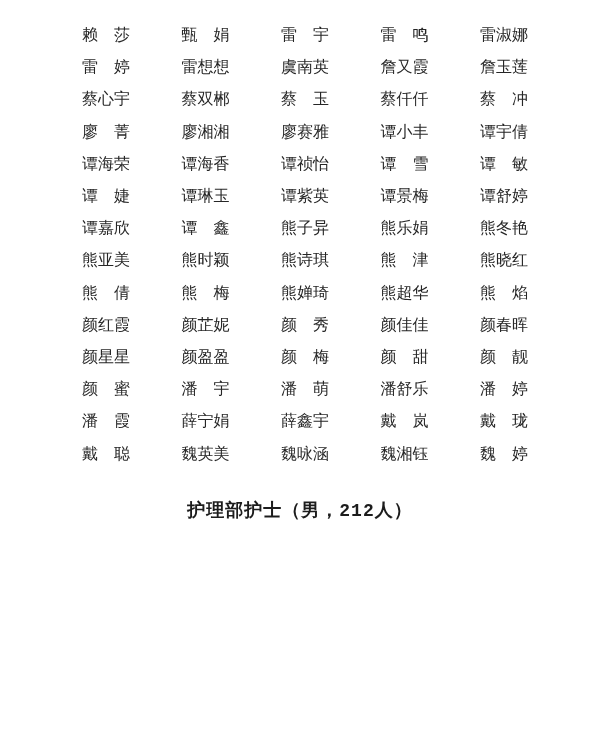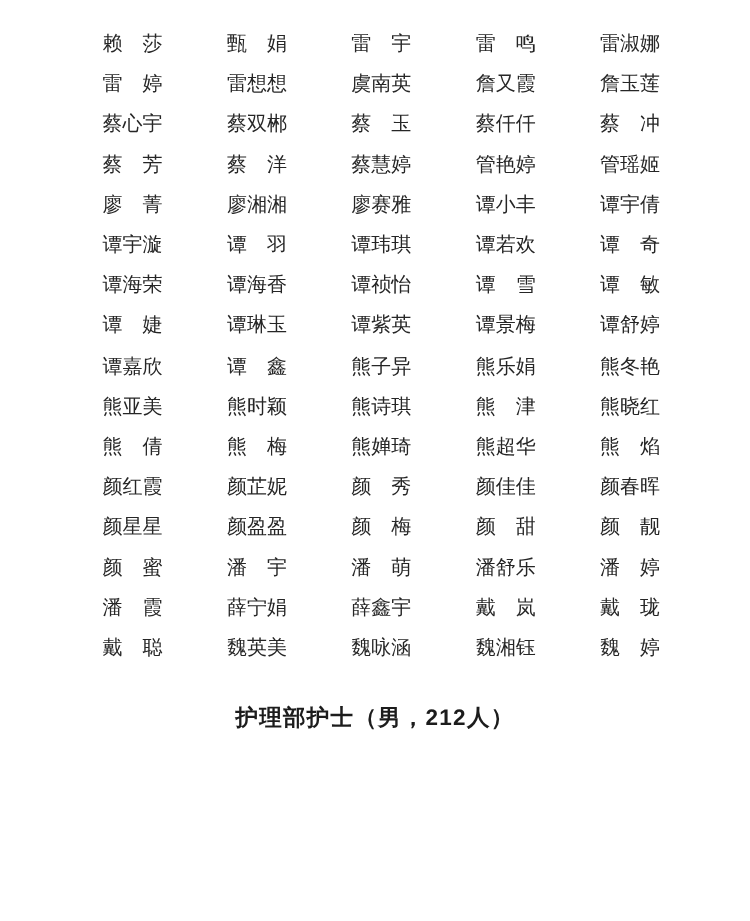--- a/index.html
+++ b/index.html
@@ -6,21 +6,21 @@
     margin: 0;
     padding: 0;
     background: #ffffff;
   }
   .page {
     position: relative;
     width: 600px;
     height: 737px;
     background: #ffffff;
     overflow: hidden;
-    font-family: Liberation Sans, sans-serif;
+    font-family: Liberation Mono, monospace;
     color: #262626;
   }
   .name-grid {
     padding: 20px 72px 0 82px;
   }
   .name-row {
     display: flex;
     justify-content: space-between;
     align-items: center;
     height: 32.2px;
@@ -63,39 +63,25 @@
         <span class="name-cell">詹玉莲</span>
       </div>
       <div class="name-row">
         <span class="name-cell">蔡心宇</span>
         <span class="name-cell">蔡双郴</span>
         <span class="name-cell">蔡玉</span>
         <span class="name-cell">蔡仟仟</span>
         <span class="name-cell">蔡冲</span>
       </div>
       <div class="name-row">
-        <span class="name-cell">蔡芳</span>
-        <span class="name-cell">蔡洋</span>
-        <span class="name-cell">蔡慧婷</span>
-        <span class="name-cell">管艳婷</span>
-        <span class="name-cell">管瑶姬</span>
-      </div>
-      <div class="name-row">
         <span class="name-cell">廖菁</span>
         <span class="name-cell">廖湘湘</span>
         <span class="name-cell">廖赛雅</span>
         <span class="name-cell">谭小丰</span>
         <span class="name-cell">谭宇倩</span>
-      </div>
-      <div class="name-row">
-        <span class="name-cell">谭宇漩</span>
-        <span class="name-cell">谭羽</span>
-        <span class="name-cell">谭玮琪</span>
-        <span class="name-cell">谭若欢</span>
-        <span class="name-cell">谭奇</span>
       </div>
       <div class="name-row">
         <span class="name-cell">谭海荣</span>
         <span class="name-cell">谭海香</span>
         <span class="name-cell">谭祯怡</span>
         <span class="name-cell">谭雪</span>
         <span class="name-cell">谭敏</span>
       </div>
       <div class="name-row">
         <span class="name-cell">谭婕</span>

